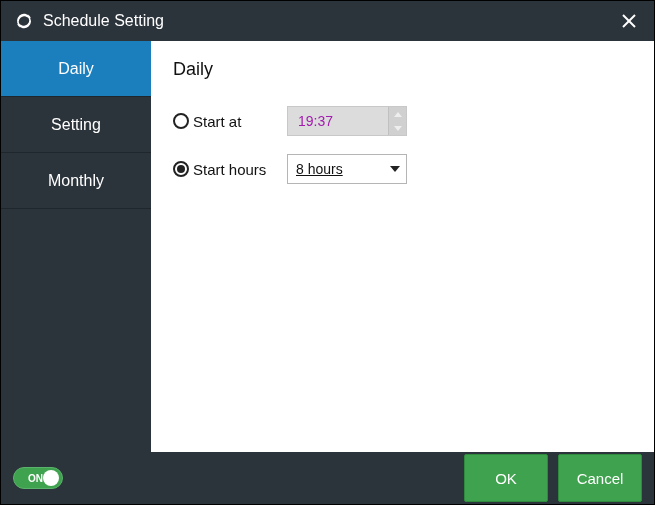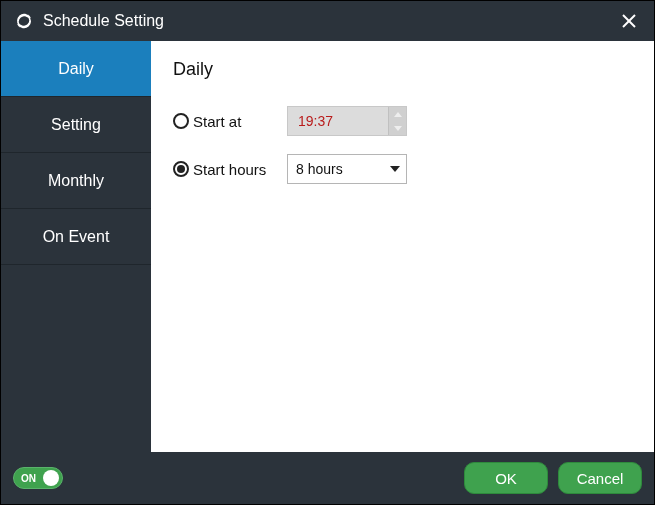--- a/index.html
+++ b/index.html
@@ -70,70 +70,70 @@
   .radio.selected::after {
     content: ""; width: 8px; height: 8px; border-radius:50%; background:#222;
   }
   .radio-label { width: 90px; }
 
   .time-field {
     width: 120px; height: 30px;
     background: #dcdcdc;
     border: 1px solid #c8c8c8;
     display: flex; align-items: stretch;
-    color: #b91c1c;
+    color: #a21caf;
   }
   .time-value { flex:1; display:flex; align-items:center; padding-left:10px; font-size:14px;}
   .spin { width:18px; display:flex; flex-direction:column; }
   .spin-btn { flex:1; background:#d0d0d0; border-left:1px solid #c0c0c0; display:flex; align-items:center; justify-content:center; cursor:pointer;}
   .spin-btn svg { display:block; }
 
   .select-field {
     width: 120px; height: 30px;
     background: #fff;
     border: 1px solid #b5b5b5;
     display:flex; align-items:center;
     cursor:pointer;
     font-size:14px;
   }
-  .select-value { flex:1; padding-left:8px; }
+  .select-value { flex:1; padding-left:8px;text-decoration:underline; }
   .select-caret { width:22px; display:flex; align-items:center; justify-content:center; }
 
   .footer {
     height: 52px;
     background: #2b333b;
     display: flex; align-items: center;
     padding: 0 12px;
     gap: 10px;
   }
   .toggle {
     width: 50px; height: 22px;
     border: 1px solid #59b36a;
     border-radius: 11px;
     background: #3fa24e;
     position: relative;
     cursor: pointer;
     display:flex; align-items:center;
   }
   .toggle-label {
-    color:#fff; font-size:10px; font-weight:bold; position:absolute; left:7px;
+    color:#fff; font-size:10px; font-weight:bold; position:absolute; left:14px;
   }
   .toggle-knob {
     width:16px; height:16px; background:#fff; border-radius:50%;
     position:absolute; right:3px; top:2px;
   }
   .footer-spacer { flex:1; }
   .btn {
-    min-width: 84px; height: 32px;
+    min-width: 84px; height: 48px;
     background: #3fa24e;
     border: 1px solid #2e8a3c;
     color: #fff; font-size: 15px;
     display:flex; align-items:center; justify-content:center;
     cursor:pointer;
-    border-radius:10px;
+    border-radius:2px;
   }
 </style>
 </head>
 <body>
 
 <div class="dialog">
 
   <div class="titlebar">
     <span class="title-icon">
       <svg width="18" height="18" viewBox="0 0 18 18">
@@ -150,21 +150,20 @@
         <line x1="14" y1="2" x2="2" y2="14" stroke="#fff" stroke-width="2"></line>
       </svg>
     </span>
   </div>
 
   <div class="body">
     <div class="sidebar">
       <div class="tab active">Daily</div>
       <div class="tab">Setting</div>
       <div class="tab">Monthly</div>
-      <div class="tab">On Event</div>
     </div>
 
     <div class="main">
       <div class="main-title">Daily</div>
 
       <div class="row">
         <span class="radio"></span>
         <span class="radio-label">Start at</span>
         <span class="time-field">
           <span class="time-value">19:37</span>

